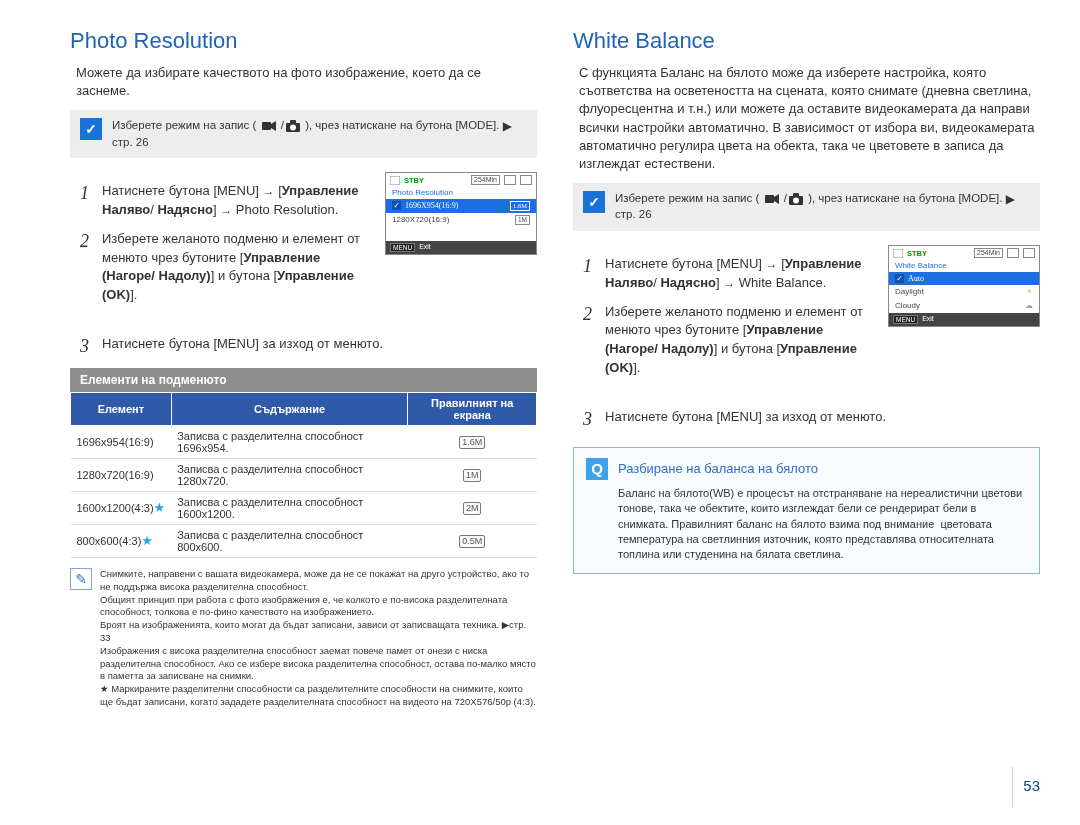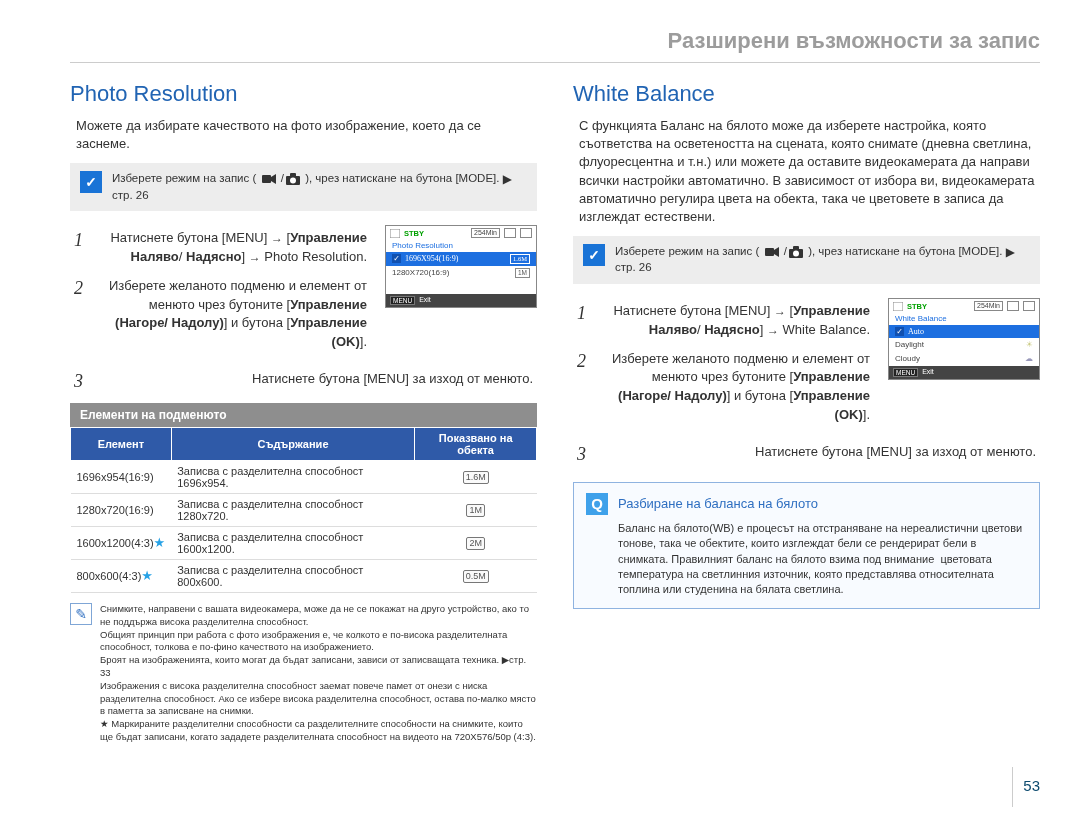--- a/index.html
+++ b/index.html
@@ -68,25 +68,24 @@
   }
   .note-bar .note-text {
     font-size: 11.5px;
     line-height: 1.35;
   }
   .note-bar svg.mode-ico {
     vertical-align: middle;
     margin: 0 2px;
   }
   ol.steps {
-    margin: 4px;
+    margin: 10px;
     padding: 0;
     list-style: none;
     counter-reset: step;
-    text-align: right;
   }
   ol.steps > li {
     counter-increment: step;
     position: relative;
     padding-left: 22px;
     margin-bottom: 10px;
     font-size: 13px;
     line-height: 1.45;
   }
   ol.steps > li::before {
@@ -283,21 +282,20 @@
     border: 1px solid #777;
     padding: 0 2px;
     font-size: 6.5px;
   }
   svg.inline { vertical-align: middle; }
 </style>
 </head>
 <body>
 
 <div class="page">
-  <div class="header">Разширени възможности за запис</div>
 
   <div class="cols">
 
     <div class="col">
       <h2 class="section">Photo Resolution</h2>
       <div class="intro">Можете да избирате качеството на фото изображение, което да се заснеме.</div>
 
       <div class="note-bar">
         <div class="check-box">✓</div>
         <div class="note-text">
@@ -362,21 +360,21 @@
       <ol class="steps" start="3" style="counter-reset: step 2;">
         <li>Натиснете бутона [MENU] за изход от менюто.</li>
       </ol>
 
       <div class="sub-heading">Елементи на подменюто</div>
       <table class="spec">
         <thead>
           <tr>
             <th>Елемент</th>
             <th>Съдържание</th>
-            <th>Показвано на обекта</th>
+            <th>Правилният на екрана</th>
           </tr>
         </thead>
         <tbody>
           <tr>
             <td class="c-elem"><span>1696x954(16:9)</span></td>
             <td>Записва с разделителна способност 1696x954.</td>
             <td style="text-align:center"><span class="disp-ic">1.6M</span></td>
           </tr>
           <tr>
             <td class="c-elem"><span>1280x720(16:9)</span></td>

